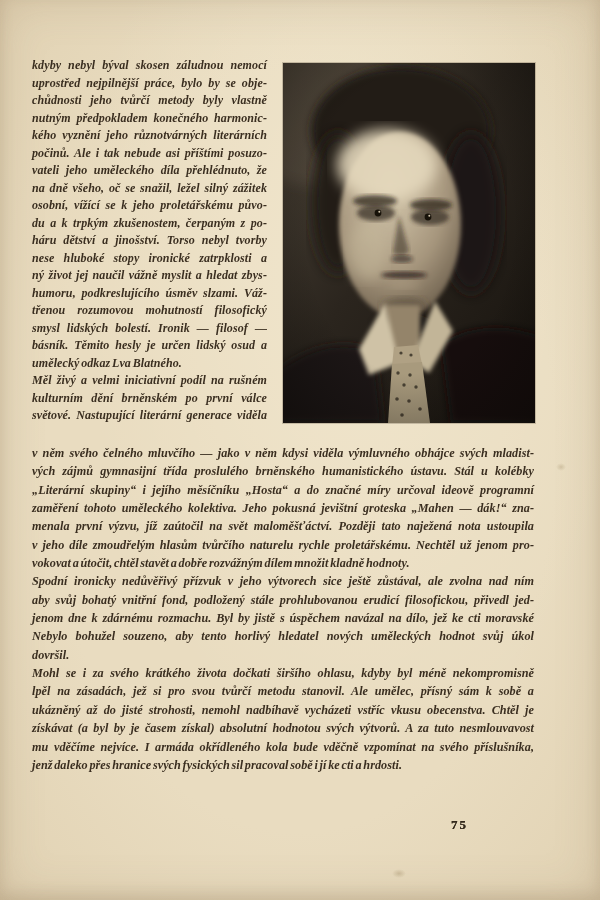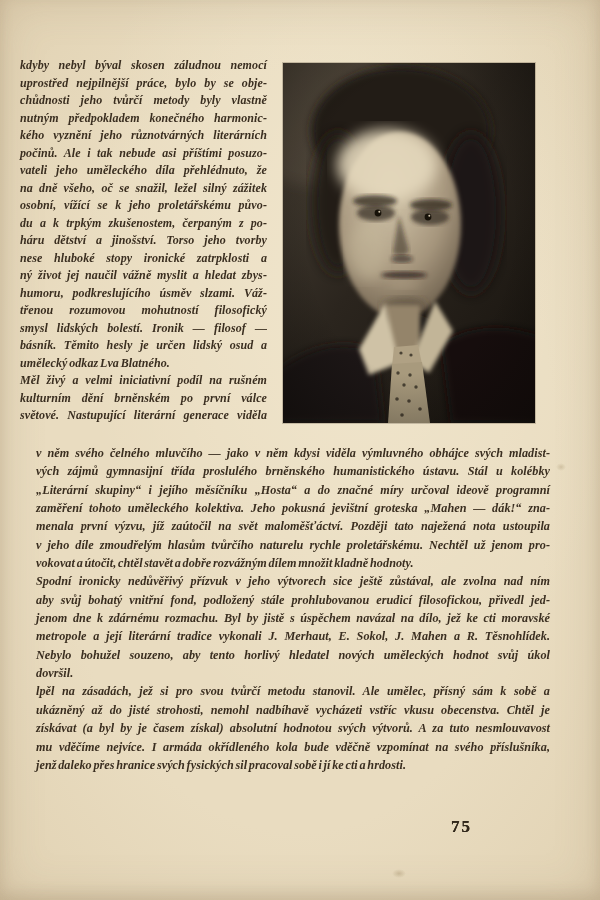--- a/index.html
+++ b/index.html
@@ -6,28 +6,28 @@
   body{width:600px;height:900px;overflow:hidden;font-family:"Liberation Serif",serif;}
   .page{
     position:relative;width:600px;height:900px;
     background:
       radial-gradient(ellipse at 60% 30%, rgba(255,248,228,.35) 0%, rgba(255,248,228,0) 55%),
       radial-gradient(ellipse at 50% 50%, var(--paper,#e9dcc0) 60%, #e1d2b3 100%);
     box-shadow:inset 0 0 45px rgba(140,115,80,.22), inset 0 -6px 14px rgba(120,98,66,.18);
   }
   .col,.full{position:absolute;color:var(--ink,#3a2e20);font-style:italic;font-weight:bold;}
   .col{left:20px;top:57px;width:247px;font-size:12px;line-height:17.5px;word-spacing:-1.4px;letter-spacing:.1px;}
-  .full{left:36px;top:444px;width:514px;font-size:12.2px;line-height:18.35px;word-spacing:-1.4px;letter-spacing:.05px;}
-  .tline{text-align:justify;text-align-last:justify;white-space:normal;}
+  .full{left:20px;top:444px;width:514px;font-size:12.2px;line-height:18.35px;word-spacing:-1.4px;letter-spacing:.05px;}
+  .tline{text-align:justify;text-align-last:justify;white-space:normal;margin-left:12px;}
   .tlast{text-align-last:left;}
   .photo{position:absolute;left:283px;top:63px;width:252px;height:360px;outline:1px solid rgba(70,58,42,.25);}
   .photo svg{display:block;width:252px;height:360px;}
   .pagenum{
     position:absolute;left:451px;top:817px;color:#32281b;
-    font-weight:bold;font-style:normal;font-size:17px;letter-spacing:2px;
+    font-weight:bold;font-style:normal;font-size:13px;letter-spacing:2px;
     text-shadow:0 0 .4px #32281b;
   }
   .speck1,.speck2{position:absolute;border-radius:50%;pointer-events:none;}
   .speck1{left:392px;top:869px;width:14px;height:9px;background:radial-gradient(rgba(150,130,90,.35),rgba(150,130,90,0) 70%);}
   .speck2{left:556px;top:463px;width:10px;height:8px;background:radial-gradient(rgba(150,130,90,.3),rgba(150,130,90,0) 70%);}
 </style>
 </head>
 <body>
 
 <div class="page">
@@ -36,21 +36,21 @@
       <div class="tline">kdyby nebyl býval skosen záludnou nemocí</div>
       <div class="tline">uprostřed nejpilnější práce, bylo by se obje-</div>
       <div class="tline">chůdnosti jeho tvůrčí metody byly vlastně</div>
       <div class="tline">nutným předpokladem konečného harmonic-</div>
       <div class="tline">kého vyznění jeho různotvárných literárních</div>
       <div class="tline">počinů. Ale i tak nebude asi příštími posuzo-</div>
       <div class="tline">vateli jeho uměleckého díla přehlédnuto, že</div>
       <div class="tline">na dně všeho, oč se snažil, ležel silný zážitek</div>
       <div class="tline">osobní, vížící se k jeho proletářskému půvo-</div>
       <div class="tline">du a k trpkým zkušenostem, čerpaným z po-</div>
-      <div class="tline">háru dětství a jinošství. Torso jeho tvorby</div>
+      <div class="tline">háru dětství a jinošství. Torso nebyl tvorby</div>
       <div class="tline">nese hluboké stopy ironické zatrpklosti a</div>
       <div class="tline">ný život jej naučil vážně myslit a hledat zbys-</div>
       <div class="tline">humoru, podkreslujícího úsměv slzami. Váž-</div>
       <div class="tline">třenou rozumovou mohutností filosofický</div>
       <div class="tline">smysl lidských bolestí. Ironik — filosof —</div>
       <div class="tline">básník. Těmito hesly je určen lidský osud a</div>
       <div class="tline tlast">umělecký odkaz Lva Blatného.</div>
       <div class="tline">Měl živý a velmi iniciativní podíl na rušném</div>
       <div class="tline">kulturním dění brněnském po první válce</div>
       <div class="tline">světové. Nastupující literární generace viděla</div>
@@ -142,23 +142,23 @@
       <div class="tline">v něm svého čelného mluvčího — jako v něm kdysi viděla výmluvného obhájce svých mladist-</div>
       <div class="tline">vých zájmů gymnasijní třída proslulého brněnského humanistického ústavu. Stál u kolébky</div>
       <div class="tline">„Literární skupiny“ i jejího měsíčníku „Hosta“ a do značné míry určoval ideově programní</div>
       <div class="tline">zaměření tohoto uměleckého kolektiva. Jeho pokusná jevištní groteska „Mahen — dák!“ zna-</div>
       <div class="tline">menala první výzvu, jíž zaútočil na svět maloměšťáctví. Později tato naježená nota ustoupila</div>
       <div class="tline">v jeho díle zmoudřelým hlasům tvůrčího naturelu rychle proletářskému. Nechtěl už jenom pro-</div>
       <div class="tline tlast">vokovat a útočit, chtěl stavět a dobře rozvážným dílem množit kladně hodnoty.</div>
       <div class="tline">Spodní ironicky nedůvěřivý přízvuk v jeho výtvorech sice ještě zůstával, ale zvolna nad ním</div>
       <div class="tline">aby svůj bohatý vnitřní fond, podložený stále prohlubovanou erudicí filosofickou, přivedl jed-</div>
       <div class="tline">jenom dne k zdárnému rozmachu. Byl by jistě s úspěchem navázal na dílo, jež ke cti moravské</div>
-      <div class="tline">metropole a její literární tradice vykonali J. Merhaut, E. Sokol, J. Mahen a R. Těsnohlídek.</div>
       <div class="tline">Nebylo bohužel souzeno, aby tento horlivý hledatel nových uměleckých hodnot svůj úkol</div>
       <div class="tline tlast">dovršil.</div>
+      <div class="tline">Mohl se i za svého krátkého života dočkati širšího ohlasu, kdyby byl méně nekompromisně</div>
       <div class="tline">lpěl na zásadách, jež si pro svou tvůrčí metodu stanovil. Ale umělec, přísný sám k sobě a</div>
       <div class="tline">ukázněný až do jisté strohosti, nemohl nadbíhavě vycházeti vstříc vkusu obecenstva. Chtěl je</div>
       <div class="tline">získávat (a byl by je časem získal) absolutní hodnotou svých výtvorů. A za tuto nesmlouvavost</div>
       <div class="tline">mu vděčíme nejvíce. I armáda okřídleného kola bude vděčně vzpomínat na svého příslušníka,</div>
       <div class="tline tlast">jenž daleko přes hranice svých fysických sil pracoval sobě i jí ke cti a hrdosti.</div>
     </div>
 
   <div class="pagenum">75</div>
 
   <div class="speck1"></div>

